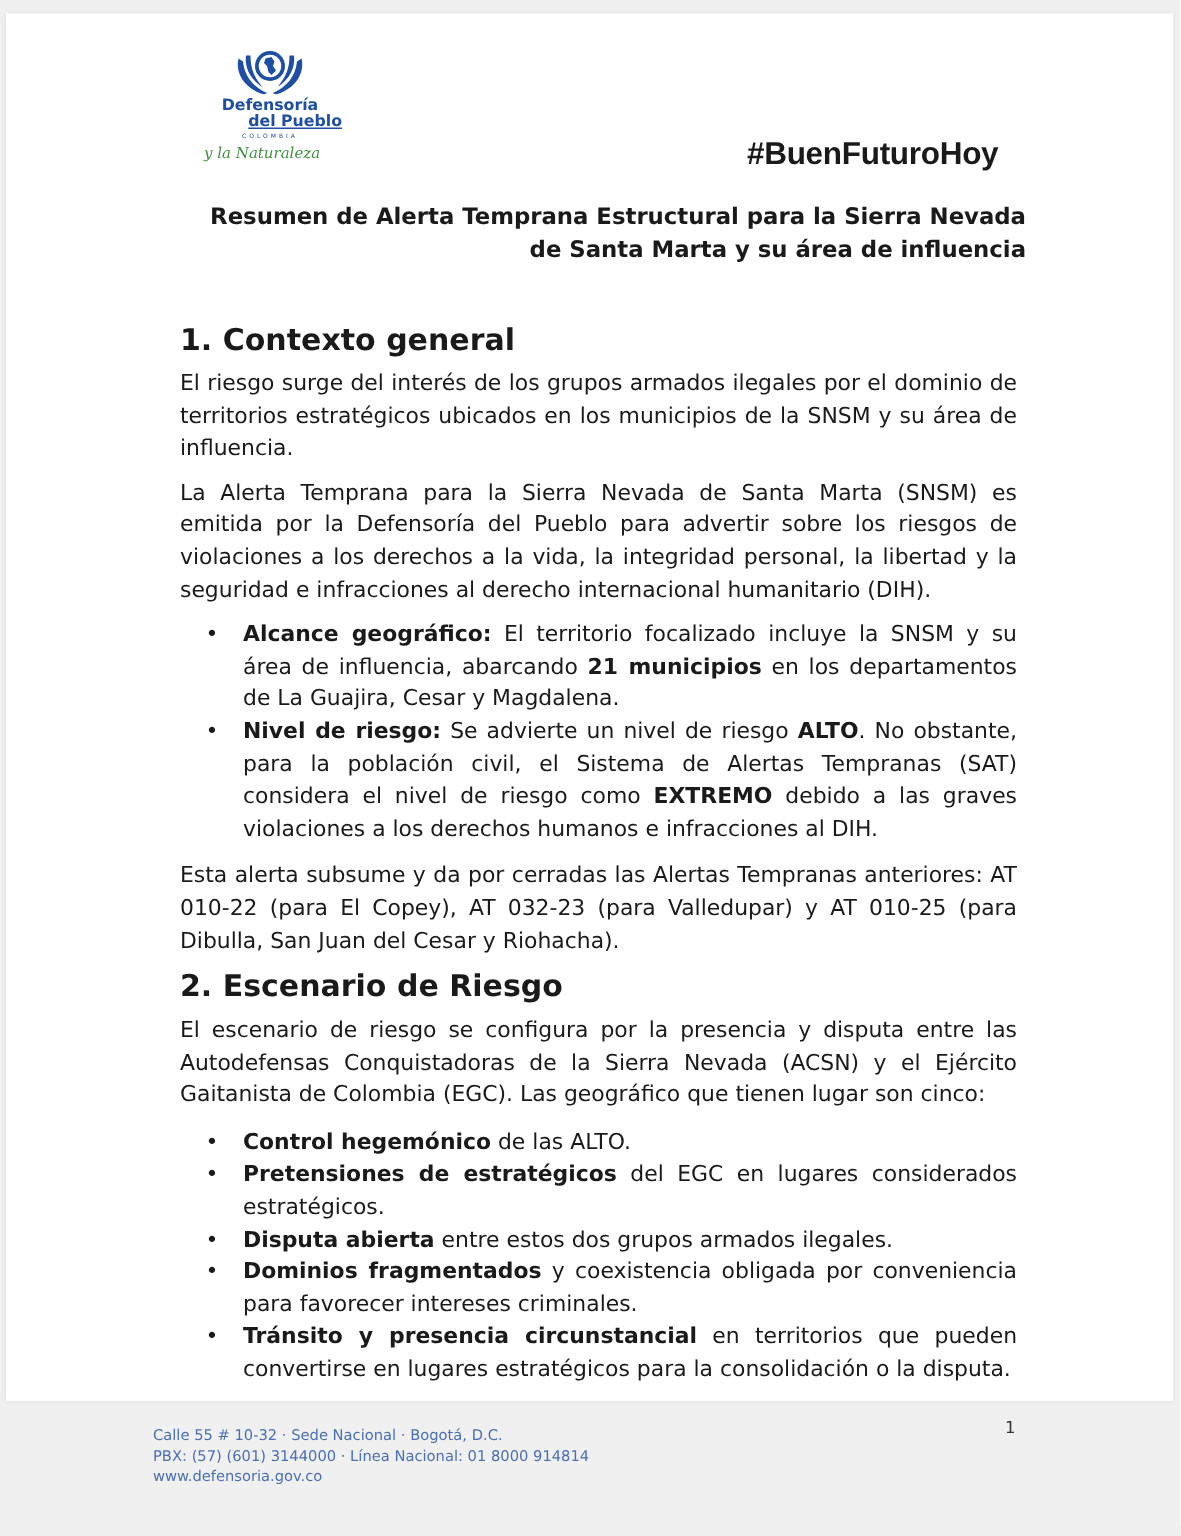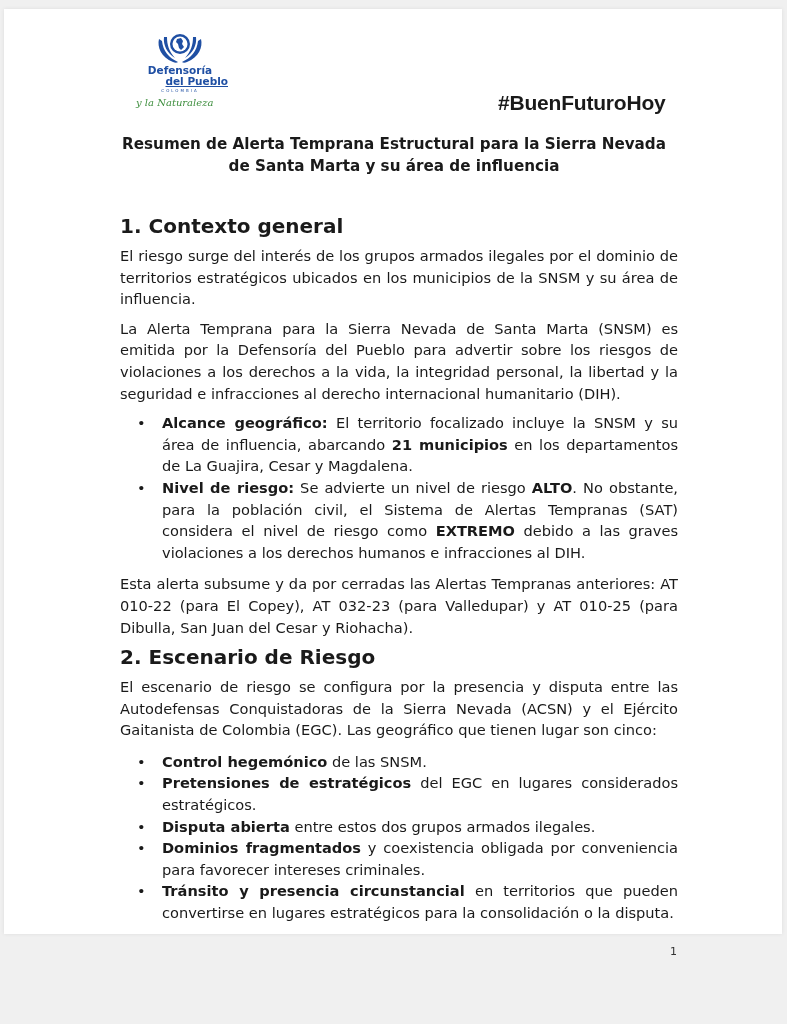--- a/index.html
+++ b/index.html
@@ -55,21 +55,21 @@
     font-size: 21px;
     color: #1a1a1a;
     letter-spacing: -0.2px;
   }
   .hashtag .h-reg { font-weight: bold; }
   .hashtag .h-bold { font-weight: 900; font-weight: bold; }
   .title {
     position: absolute;
     left: 100px; top: 124px;
     width: 580px;
-    text-align: center;
+    text-align: right;
     font-weight: bold;
     font-size: 15.2px;
     line-height: 22px;
     color: #1a1a1a;
   }
   .content {
     position: absolute;
     left: 116px; top: 206px;
     width: 558px;
     font-size: 14.6px;
@@ -158,23 +158,28 @@
       </li>
       <li>
         <span class="bullet">•</span><b>Nivel de riesgo:</b><span> Se advierte un nivel de riesgo </span><b>ALTO</b><span>. No obstante, para la población civil, el Sistema de Alertas Tempranas (SAT) considera el nivel de riesgo como </span><b>EXTREMO</b><span> debido a las graves violaciones a los derechos humanos e infracciones al DIH.</span>
       </li>
     </ul>
     <p>Esta alerta subsume y da por cerradas las Alertas Tempranas anteriores: AT 010-22 (para El Copey), AT 032-23 (para Valledupar) y AT 010-25 (para Dibulla, San Juan del Cesar y Riohacha).</p>
 
     <h2 style="margin-top:2px;">2. Escenario de Riesgo</h2>
     <p style="margin-bottom:10px;">El escenario de riesgo se configura por la presencia y disputa entre las Autodefensas Conquistadoras de la Sierra Nevada (ACSN) y el Ejército Gaitanista de Colombia (EGC). Las geográfico que tienen lugar son cinco:</p>
     <ul>
-      <li><span class="bullet">•</span><b>Control hegemónico</b><span> de las SNSM.</span></li>
+      <li><span class="bullet">•</span><b>Control hegemónico</b><span> de las ALTO.</span></li>
       <li><span class="bullet">•</span><b>Pretensiones de estratégicos</b><span> del EGC en lugares considerados estratégicos.</span></li>
       <li><span class="bullet">•</span><b>Disputa abierta</b><span> entre estos dos grupos armados ilegales.</span></li>
       <li><span class="bullet">•</span><b>Dominios fragmentados</b><span> y coexistencia obligada por conveniencia para favorecer intereses criminales.</span></li>
       <li><span class="bullet">•</span><b>Tránsito y presencia circunstancial</b><span> en territorios que pueden convertirse en lugares estratégicos para la consolidación o la disputa.</span></li>
     </ul>
   </div>
 
+  <div class="footer">
+    <div>Calle 55 # 10-32 · Sede Nacional · Bogotá, D.C.</div>
+    <div>PBX: (57) (601) 3144000 · Línea Nacional: 01 8000 914814</div>
+    <div>www.defensoria.gov.co</div>
+  </div>
 
   <div class="page-number">1</div>
 </div>
 
 </body></html>

